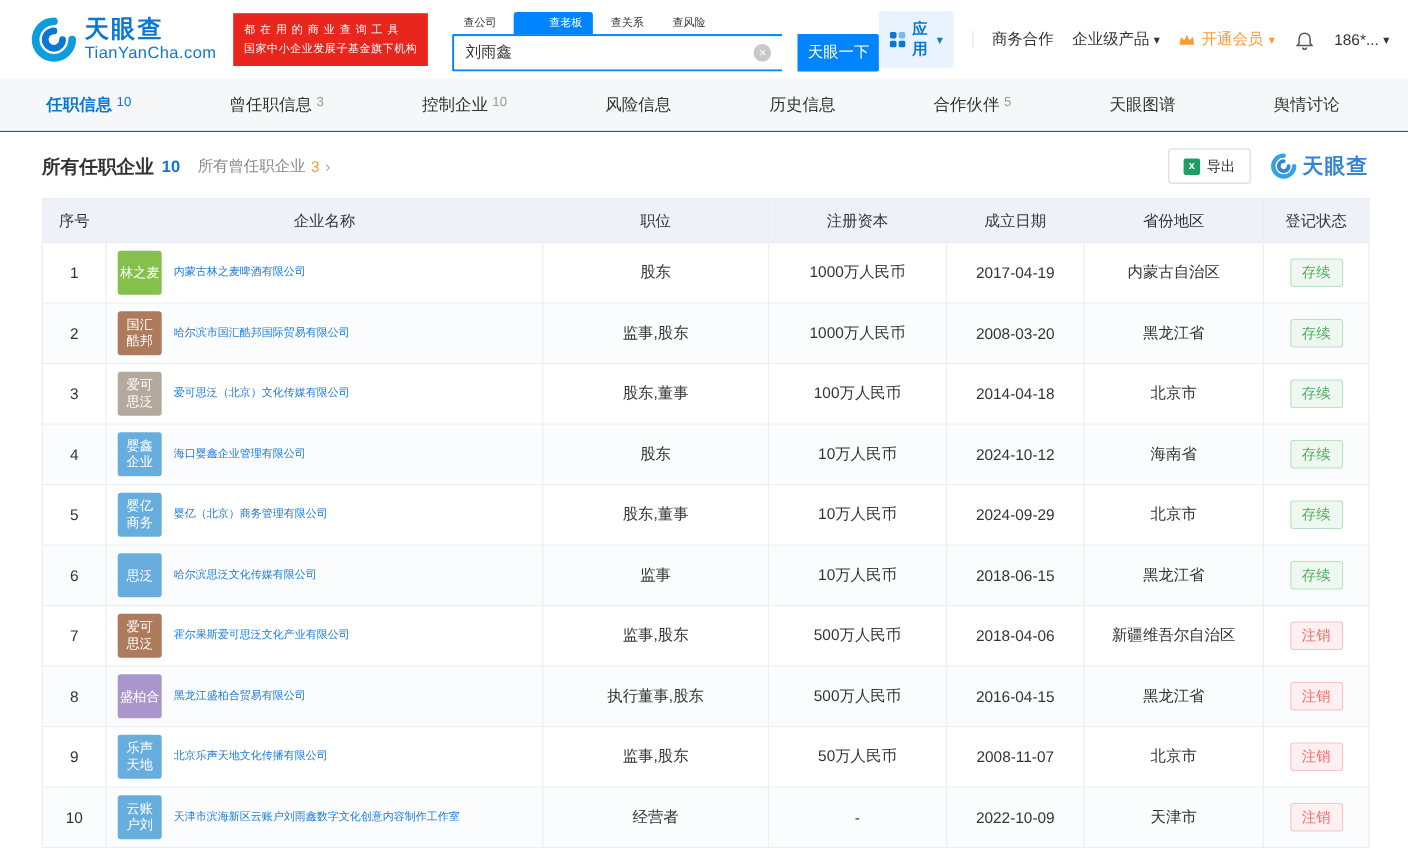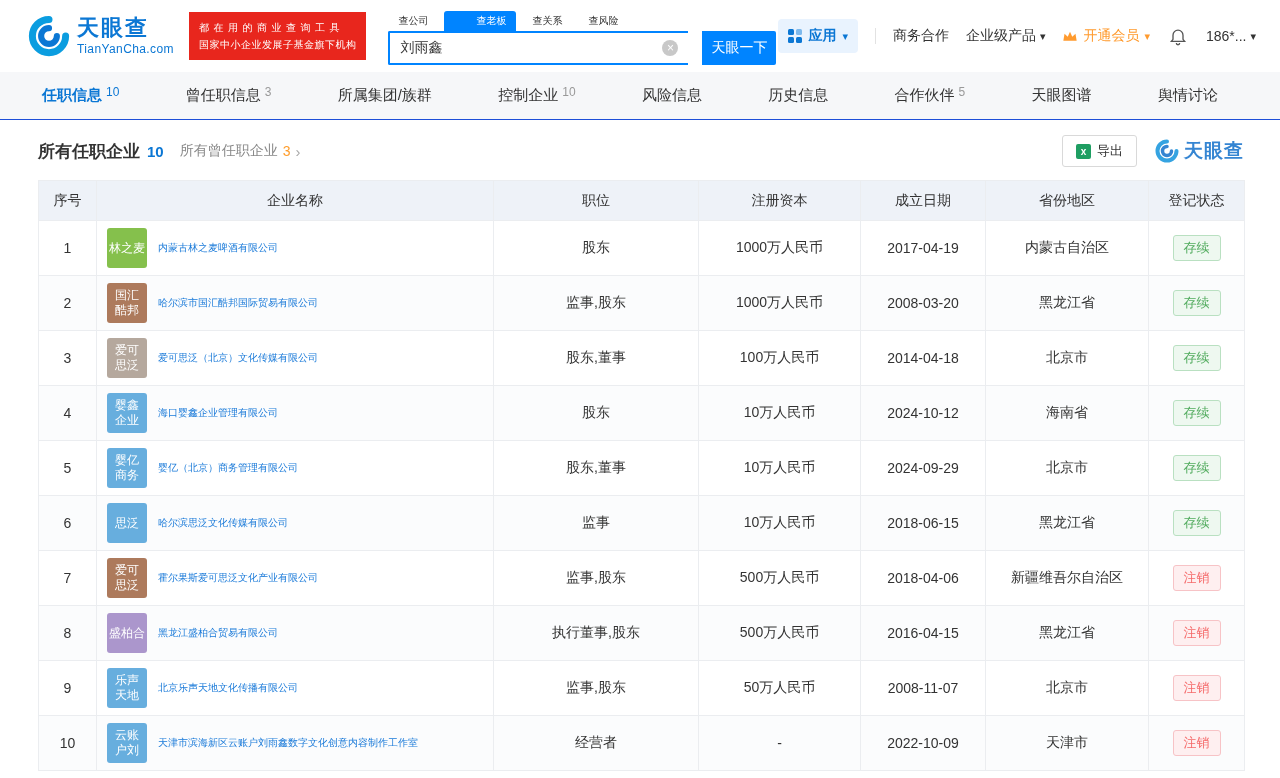--- a/index.html
+++ b/index.html
@@ -15,21 +15,21 @@
     height: 72px;
     display: flex;
     align-items: center;
     padding: 0 24px 0 28px;
     background: #fff;
   }
   .logo-block { display: flex; align-items: center; gap: 7px; cursor: pointer; }
   .logo-swirl { width: 42px; height: 42px; }
   .logo-text { display: flex; flex-direction: column; line-height: 1.1; }
   .logo-cn { font-size: 22px; font-weight: bold; color: #0b77d4; letter-spacing: 2px; }
-  .logo-en { font-size: 12px; color: #0b77d4; letter-spacing: .4px; margin-top: 2px; }
+  .logo-en { font-size: 15px; color: #0b77d4; letter-spacing: .4px; margin-top: 2px; }
 
   .slogan-badge {
     margin-left: 15px;
     background: #e8261d;
     color: #fff;
     padding: 7px 10px;
     font-size: 10px;
     line-height: 17px;
     white-space: nowrap;
   }
@@ -229,24 +229,20 @@
 </div>
 
 <div class="tabbar">
     <div class="tab active">
     <span class="tab-label">任职信息</span>
     <span class="count">10</span>
   </div>
     <div class="tab">
     <span class="tab-label">曾任职信息</span>
     <span class="count">3</span>
-  </div>
-    <div class="tab">
-    <span class="tab-label">所属集团/族群</span>
-
   </div>
     <div class="tab">
     <span class="tab-label">控制企业</span>
     <span class="count">10</span>
   </div>
     <div class="tab">
     <span class="tab-label">风险信息</span>
 
   </div>
     <div class="tab">

